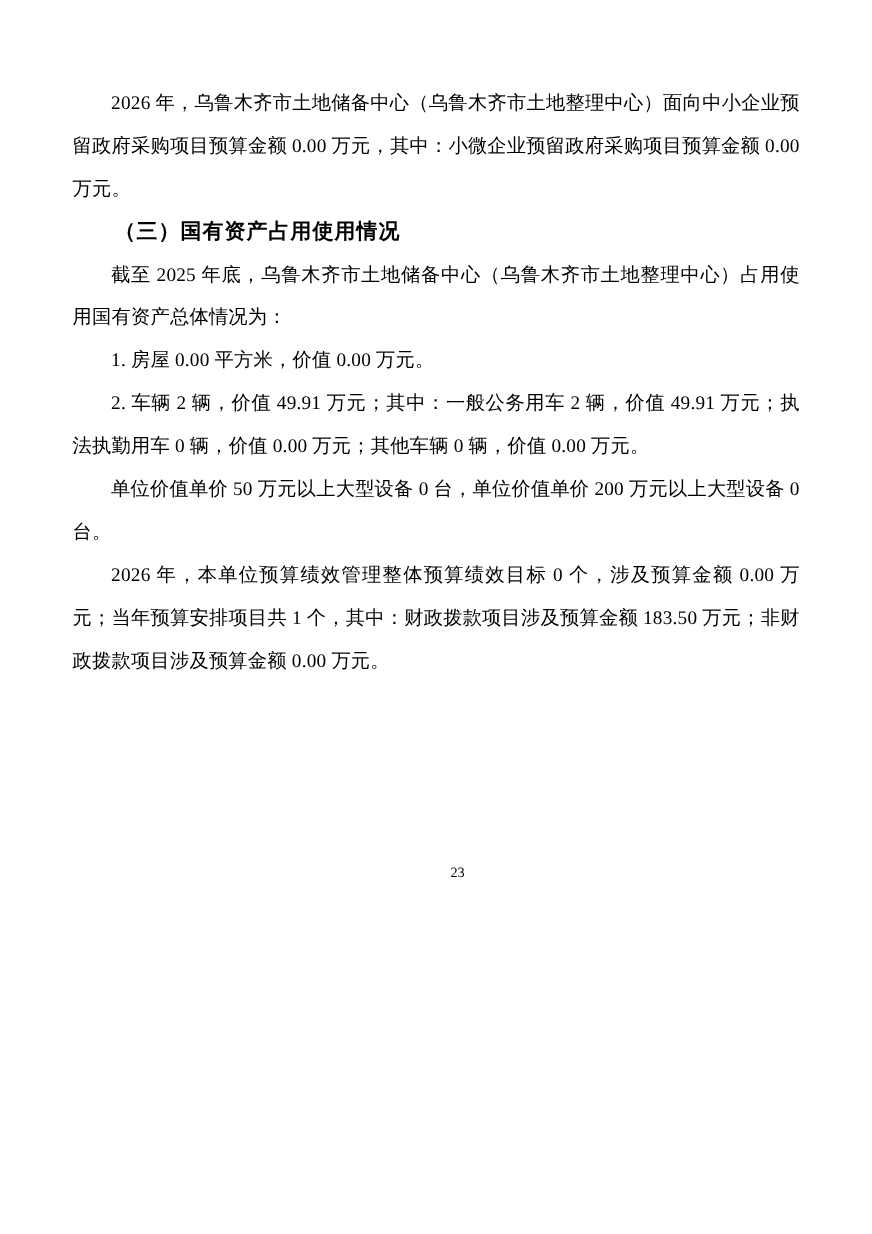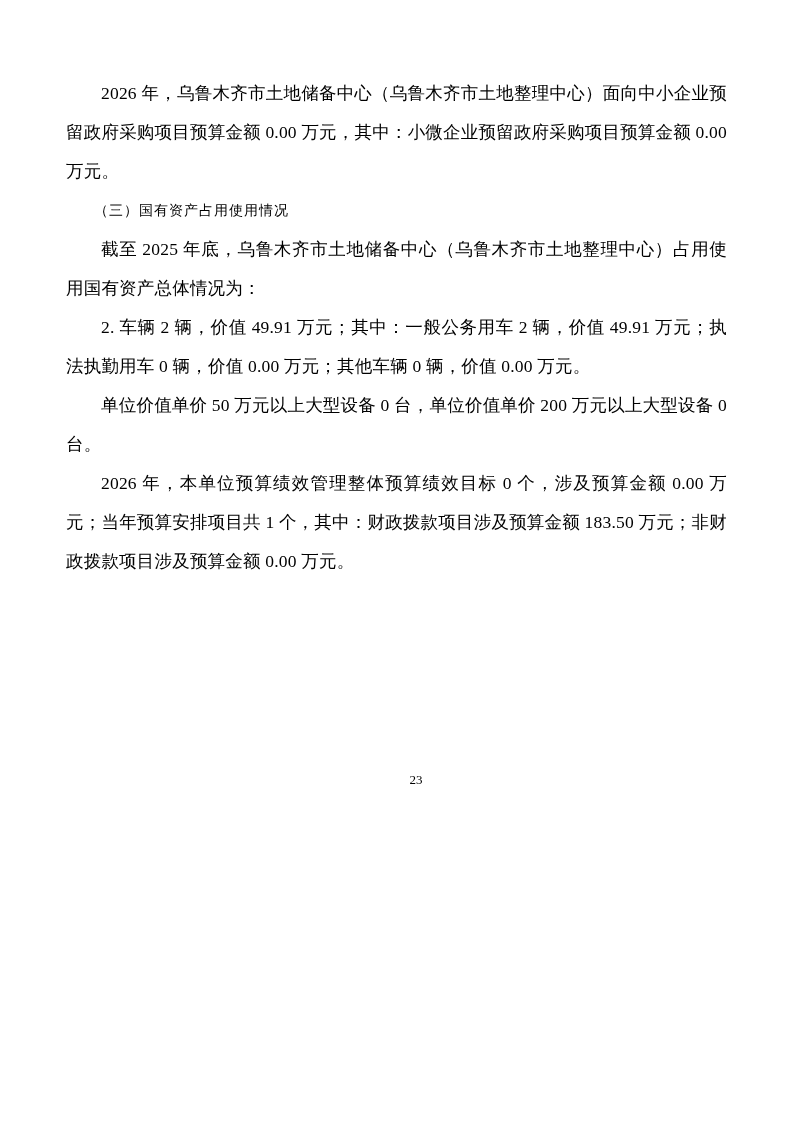--- a/index.html
+++ b/index.html
@@ -31,49 +31,50 @@
     text-justify: inter-ideograph;
     letter-spacing: 0.2px;
   }
   p {
     margin: 0;
   }
   .indent2 {
     text-indent: 2em;
   }
   .heading {
-    font-weight: normal;
-    font-size: 14px;
+    font-weight: bold;
+    font-size: 19px;
     line-height: 39px;
     text-indent: 2em;
     letter-spacing: 1px;
   }
   .page-number {
     position: absolute;
     left: 0;
     right: 0;
-    bottom: 84px;
+    bottom: 71px;
     text-align: center;
     font-size: 13px;
     font-family: "Liberation Serif", "DejaVu Serif", serif;
     margin-left: 39px;
   }
 </style>
 </head>
 <body>
 
 <div class="page">
   <div class="body-text">
 
     <p class="indent2">2026 年，乌鲁木齐市土地储备中心（乌鲁木齐市土地整理中心）面向中小企业预留政府采购项目预算金额 0.00 万元，其中：小微企业预留政府采购项目预算金额 0.00 万元。</p>
 
     <p class="heading">（三）国有资产占用使用情况</p>
 
     <p class="indent2">截至 2025 年底，乌鲁木齐市土地储备中心（乌鲁木齐市土地整理中心）占用使用国有资产总体情况为：</p>
 
+    <p class="indent2">1. 房屋 0.00 平方米，价值 0.00 万元。</p>
 
     <p class="indent2">2. 车辆 2 辆，价值 49.91 万元；其中：一般公务用车 2 辆，价值 49.91 万元；执法执勤用车 0 辆，价值 0.00 万元；其他车辆 0 辆，价值 0.00 万元。</p>
 
 
 
     <p class="indent2">单位价值单价 50 万元以上大型设备 0 台，单位价值单价 200 万元以上大型设备 0 台。</p>
 
 
 
     <p class="indent2">2026 年，本单位预算绩效管理整体预算绩效目标 0 个，涉及预算金额 0.00 万元；当年预算安排项目共 1 个，其中：财政拨款项目涉及预算金额 183.50 万元；非财政拨款项目涉及预算金额 0.00 万元。</p>

